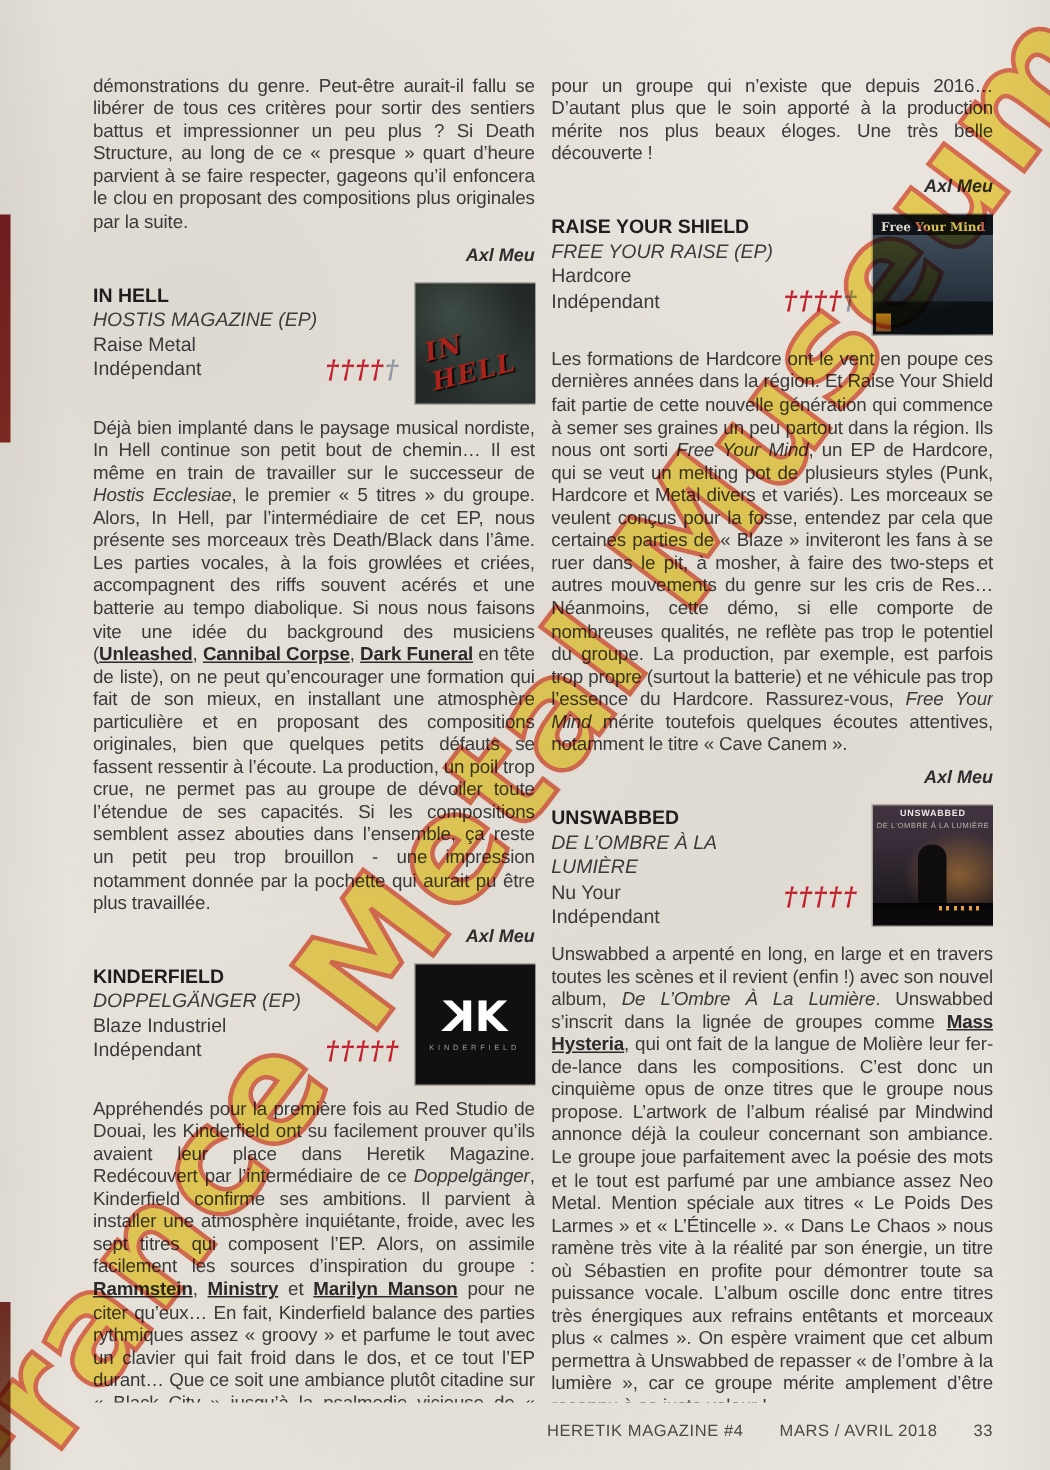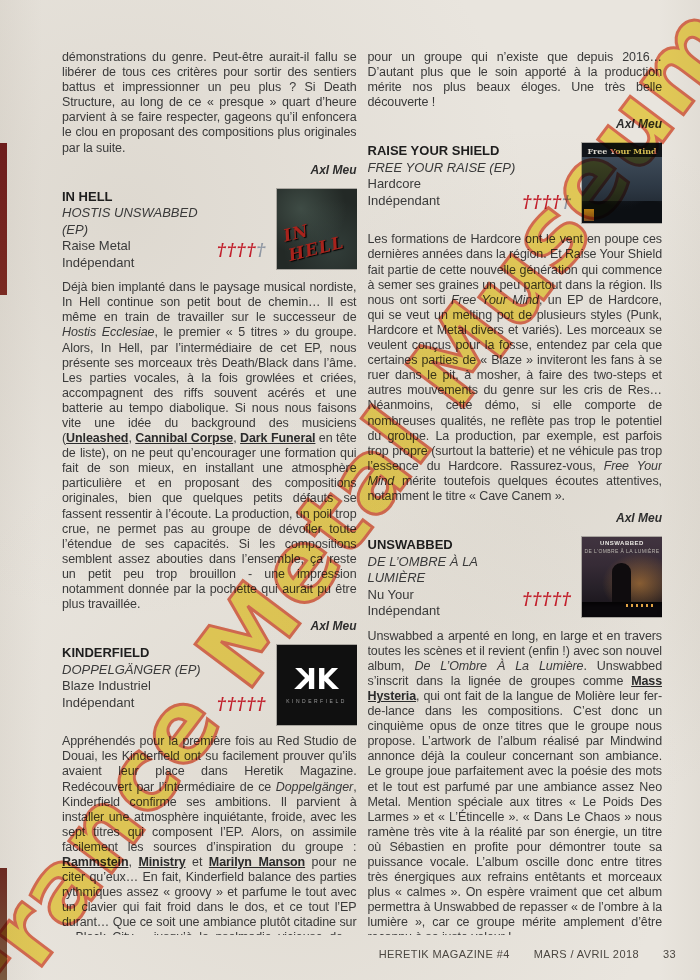--- a/index.html
+++ b/index.html
@@ -83,39 +83,39 @@
     font-size:5px; color:#b9b5ae; letter-spacing:.4px;}
   .cover-unswabbed .usw-figure{position:absolute; left:30px; top:26px; width:19px; height:42px;
     background:#0f0c0e; border-radius:9px 9px 2px 2px;}
   .cover-unswabbed .usw-skyline{position:absolute; bottom:0; left:0; right:0; height:15px;
     background:#0b090c;
     box-shadow:inset 0 3px 4px rgba(0,0,0,.6);}
   .cover-unswabbed .usw-lights{position:absolute; bottom:10px; right:6px; width:30px; height:3px;
     background:repeating-linear-gradient(90deg,#e0a344 0 2px, transparent 2px 5px);
     filter:blur(.4px);}
 
-  .footer{position:absolute; right:24px; bottom:20px; z-index:2;
+  .footer{position:absolute; right:38px; bottom:20px; z-index:2;
     font-size:11px; letter-spacing:.4px; color:#4b4741;}
   .footer span{margin-left:24px;}
 </style>
 </head>
 <body>
 
 <div class="page">
   <div class="edge-strip top"></div>
   <div class="edge-strip bottom"></div>
 
   <div class="columns">
     <div class="col" id="col-left">
         <p class="body-text"><span>démonstrations du genre. Peut-être aurait-il fallu se libérer de tous ces critères pour sortir des sentiers battus et impressionner un peu plus ? Si Death Structure, au long de ce « presque » quart d’heure parvient à se faire respecter, gageons qu’il enfoncera le clou en proposant des compositions plus originales par la suite.</span></p>
         <div class="byline">Axl Meu</div>
         <div class="review-header">
           <div class="rh-info">
             <div class="rh-band">IN HELL</div>
-            <div class="rh-album">HOSTIS UNSWABBED (EP)</div>
+            <div class="rh-album">HOSTIS MAGAZINE (EP)</div>
             <div class="rh-genre">Raise Metal</div>
             <div class="rh-label">Indépendant</div>
           </div>
           <div class="rh-rating"><span class="cross-red">†</span><span class="cross-red">†</span><span class="cross-red">†</span><span class="cross-red">†</span><span class="cross-grey">†</span></div>
           <div class="cover cover-inhell">
             <div class="inhell-logo">IN HELL</div>
           </div>
         </div>
         <p class="body-text"><span>Déjà bien implanté dans le paysage musical nordiste, In Hell continue son petit bout de chemin… Il est même en train de travailler sur le successeur de </span><span class="i">Hostis Ecclesiae</span><span>, le premier « 5 titres » du groupe. Alors, In Hell, par l’intermédiaire de cet EP, nous présente ses morceaux très Death/Black dans l’âme. Les parties vocales, à la fois growlées et criées, accompagnent des riffs souvent acérés et une batterie au tempo diabolique. Si nous nous faisons vite une idée du background des musiciens (</span><span class="b">Unleashed</span><span>, </span><span class="b">Cannibal Corpse</span><span>, </span><span class="b">Dark Funeral</span><span> en tête de liste), on ne peut qu’encourager une formation qui fait de son mieux, en installant une atmosphère particulière et en proposant des compositions originales, bien que quelques petits défauts se fassent ressentir à l’écoute. La production, un poil trop crue, ne permet pas au groupe de dévoiler toute l’étendue de ses capacités. Si les compositions semblent assez abouties dans l’ensemble, ça reste un petit peu trop brouillon - une impression notamment donnée par la pochette qui aurait pu être plus travaillée.</span></p>
         <div class="byline">Axl Meu</div>

